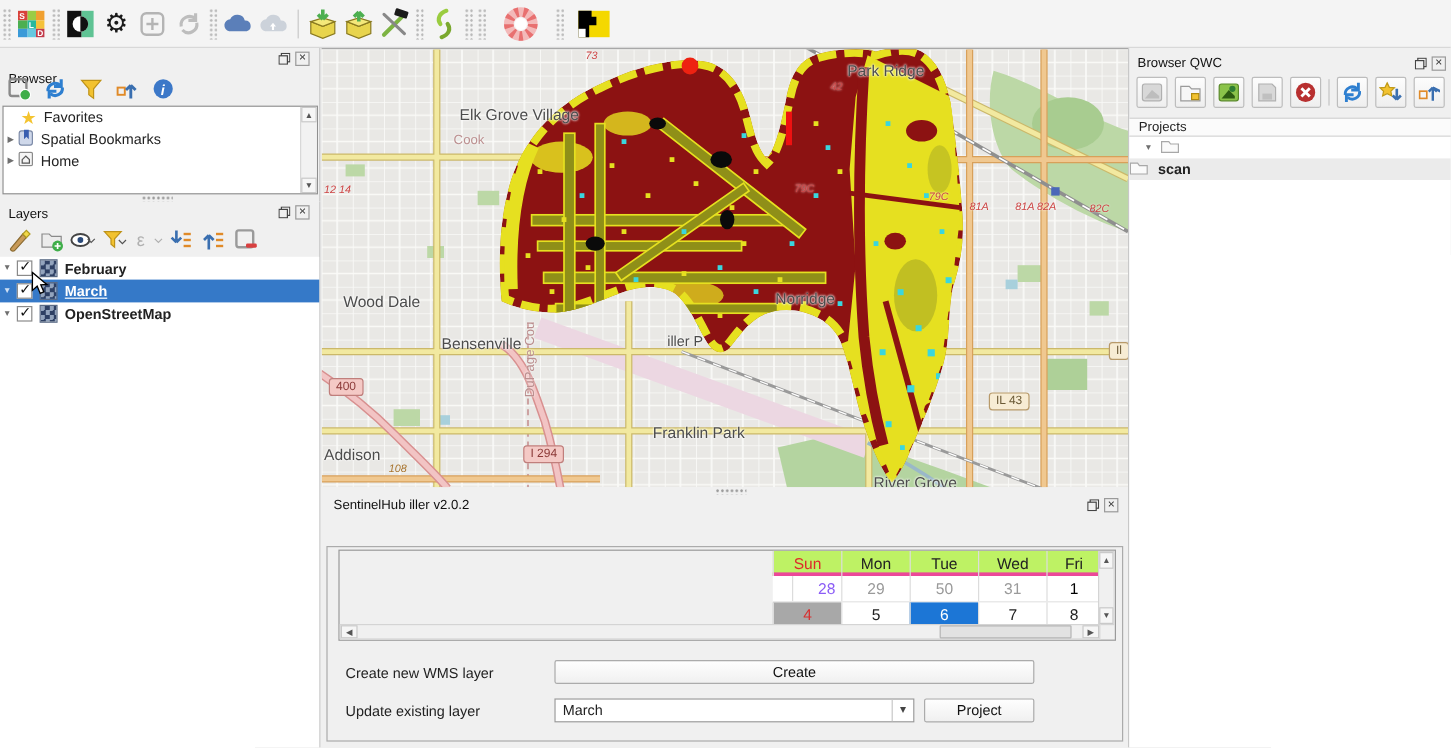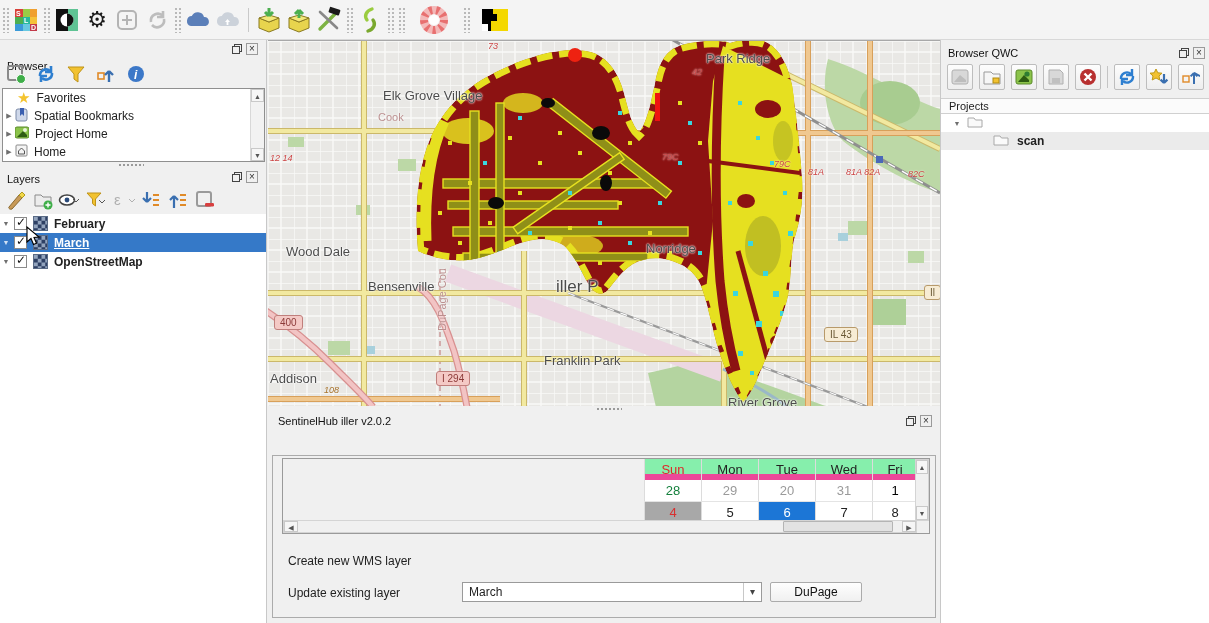--- a/index.html
+++ b/index.html
@@ -213,29 +213,20 @@
       <span style="color:#f4c430;font-size:15px;margin-right:6px">★</span>
       <span>Favorites</span>
     </div>
     <div class="trow">
       <span class="tarrow">▶</span>
       <span style="margin-right:6px"><svg width="13" height="14">
             <rect x="1" y="1" width="11" height="12" rx="2" fill="#cfd8ea" stroke="#7d8ba8"></rect>
             <path d="M5 0h4v8l-2-2-2 2Z" fill="#3a5fb0"></path>
           </svg></span>
       <span>Spatial Bookmarks</span>
-    </div>
-    <div class="trow">
-      <span class="tarrow">▶</span>
-      <span style="margin-right:6px"><svg width="14" height="13">
-            <rect x="0" y="1" width="14" height="11" rx="2" fill="#8bc34a" stroke="#5a8a2a"></rect>
-            <path d="M2 11 8 5l4 4v2Z" fill="#2e5c12"></path>
-            <circle cx="10" cy="4" r="2" fill="#e8f4d8"></circle>
-          </svg></span>
-      <span>Project Home</span>
     </div>
     <div class="trow">
       <span class="tarrow">▶</span>
       <span style="margin-right:6px"><svg width="13" height="13">
             <rect x="1" y="1" width="11" height="11" rx="1" fill="#f4f4f4" stroke="#8a8a8a"></rect>
             <path d="M3.5 7 6.5 4l3 3v3h-6Z" fill="none" stroke="#555"></path>
           </svg></span>
       <span>Home</span>
     </div>
 
@@ -521,21 +512,21 @@
 
   
   <span class="town" style="left:115px;top:47px">Elk Grove Village</span>
   <span class="town" style="left:438px;top:10px">Park Ridge</span>
   <span class="town" style="left:18px;top:203px">Wood Dale</span>
   <span class="town" style="left:100px;top:238px">Bensenville</span>
   <span class="town" style="left:2px;top:330px">Addison</span>
   <span class="town" style="left:276px;top:312px">Franklin Park</span>
   <span class="town" style="left:378px;top:200px">Norridge</span>
   <span class="town" style="left:460px;top:354px">River Grove</span>
-  <span class="town" style="left:288px;top:236px;font-size:17px">iller P</span>
+  <span class="town" style="left:288px;top:236px;font-size:12px">iller P</span>
   <span class="county" style="left:110px;top:70px">Cook</span>
   <span class="county" style="left:168px;top:290px;transform:rotate(-90deg);transform-origin:left top">DuPage Cou</span>
   <span class="shield pink" style="left:6px;top:274px">400</span>
   <span class="shield pink" style="left:168px;top:330px">I 294</span>
   <span class="shield cream" style="left:556px;top:286px">IL 43</span>
   <span class="shield cream" style="left:656px;top:244px">Il</span>
   <span class="roadlbl" style="left:56px;top:344px">108</span>
   <span class="route" style="left:220px;top:0px">73</span>
   <span class="route" style="left:424px;top:26px">42</span>
   <span class="route" style="left:394px;top:111px">79C</span>
@@ -616,21 +607,21 @@
   <div class="abs" style="left:0;top:58px;width:269px;height:16px;background:#fbfbfb;border-top:1px solid #d0d0d0;border-bottom:1px solid #d0d0d0;display:flex;align-items:center;padding-left:8px;font-size:11px">
     <span>Projects</span>
   </div>
   <div class="abs" style="left:0;top:74px;width:269px;height:509px;background:#fff">
     <div class="trow" style="height:18px;padding-left:10px">
       <span class="tarrow">▼</span>
       <span style="margin-left:4px"><svg width="16" height="13">
             <path d="M1 3h6l1.5 2H15v7H1Z" fill="#fafafa" stroke="#a8a8a8"></path>
           </svg></span>
     </div>
-    <div class="trow" style="height:18px;padding-left:52px;font-weight:bold;background:#ebebeb">
+    <div class="trow" style="height:18px;font-weight:bold;background:#ebebeb">
       <span style="margin-right:8px"><svg width="16" height="13">
             <path d="M1 3h6l1.5 2H15v7H1Z" fill="#fafafa" stroke="#a8a8a8"></path>
           </svg></span>
       <span>scan</span>
     </div>
   </div>
 </div>
 
 <div class="abs" style="left:268px;top:406px;width:672px;height:217px;background:#f0f0f0">
   <div class="splitdots abs" style="left:328px;top:1px"></div>
@@ -644,32 +635,32 @@
       </div>
     <div class="ptbtn" style="border:1px solid #9a9a9a;font-size:10px">×</div>
   </div>
 
   <div class="abs" style="left:4px;top:49px;width:664px;height:163px;border:1px solid #ababab;background:#f0f0f0"></div>
 
   <div class="abs" style="left:14px;top:52px;width:648px;height:76px;border:1px solid #9a9a9a;background:#f0f0f0;overflow:hidden">
 
     <div class="abs" style="left:361px;top:0;width:273px;height:62px;background:#fff">
 
-      <div class="abs" style="left:0;top:0;width:273px;height:21px;background:#86efac;border-bottom:6px solid #ec4899">
+      <div class="abs" style="left:0;top:0;width:273px;height:21px;background:#bef264;border-bottom:3px solid #ec4899">
         <div class="cal-cell" style="left:0;width:57px;height:21px;color:#dd2a2a">Sun</div>
         <div class="cal-cell" style="left:57px;width:57px;height:21px">Mon</div>
         <div class="cal-cell" style="left:114px;width:57px;height:21px">Tue</div>
         <div class="cal-cell" style="left:171px;width:57px;height:21px">Wed</div>
         <div class="cal-cell" style="left:228px;width:45px;height:21px">Fri</div>
       </div>
 
       <div class="abs" style="left:0;top:21px;width:273px;height:21px">
-        <div class="cal-cell" style="left:0;width:57px;height:21px;color:#15803d">28</div>
+        <div class="cal-cell" style="left:16px;width:57px;height:21px;color:#8b5cf6">28</div>
         <div class="cal-cell" style="left:57px;width:57px;height:21px;color:#9a9a9a">29</div>
-        <div class="cal-cell" style="left:114px;width:57px;height:21px;color:#9a9a9a">20</div>
+        <div class="cal-cell" style="left:114px;width:57px;height:21px;color:#9a9a9a">50</div>
         <div class="cal-cell" style="left:171px;width:57px;height:21px;color:#9a9a9a">31</div>
         <div class="cal-cell" style="left:228px;width:45px;height:21px;color:#000">1</div>
       </div>
 
       <div class="abs" style="left:0;top:42px;width:273px;height:20px;border-top:1px solid #e4e4e4">
         <div class="cal-cell" style="left:0;width:57px;height:20px;background:#a8a8a8;color:#d83030">4</div>
         <div class="cal-cell" style="left:57px;width:57px;height:20px">5</div>
         <div class="cal-cell" style="left:114px;width:57px;height:20px;background:#1c76d6;color:#fff">6</div>
         <div class="cal-cell" style="left:171px;width:57px;height:20px">7</div>
         <div class="cal-cell" style="left:228px;width:45px;height:20px">8</div>
@@ -684,22 +675,25 @@
     <div class="abs sb" style="left:0;bottom:0;width:634px;height:13px;display:flex;align-items:stretch">
       <div class="sbarrow" style="width:14px;line-height:11px">◀</div>
       <div style="flex:1;position:relative">
         <div class="sbthumb abs" style="left:485px;top:0;width:110px;height:11px"></div>
       </div>
       <div class="sbarrow" style="width:14px;line-height:11px">▶</div>
     </div>
   </div>
 
   <span class="abs" style="left:20px;top:148px">Create new WMS layer</span>
+  <div class="btn abs" style="left:194px;top:144px;width:400px;height:20px">
+      <span>Create</span>
+    </div>
 
   <span class="abs" style="left:20px;top:180px">Update existing layer</span>
   <div class="abs" style="left:194px;top:176px;width:300px;height:20px;background:#fff;border:1px solid #9a9a9a;display:flex;align-items:center">
     <span style="padding-left:6px;flex:1">March</span>
     <span style="width:18px;text-align:center;border-left:1px solid #c8c8c8;color:#444;font-size:10px;line-height:18px">▾</span>
   </div>
   <div class="btn abs" style="left:502px;top:176px;width:92px;height:20px">
-      <span>DuPage</span>
+      <span>Project</span>
     </div>
 </div>
 
 </body></html>

